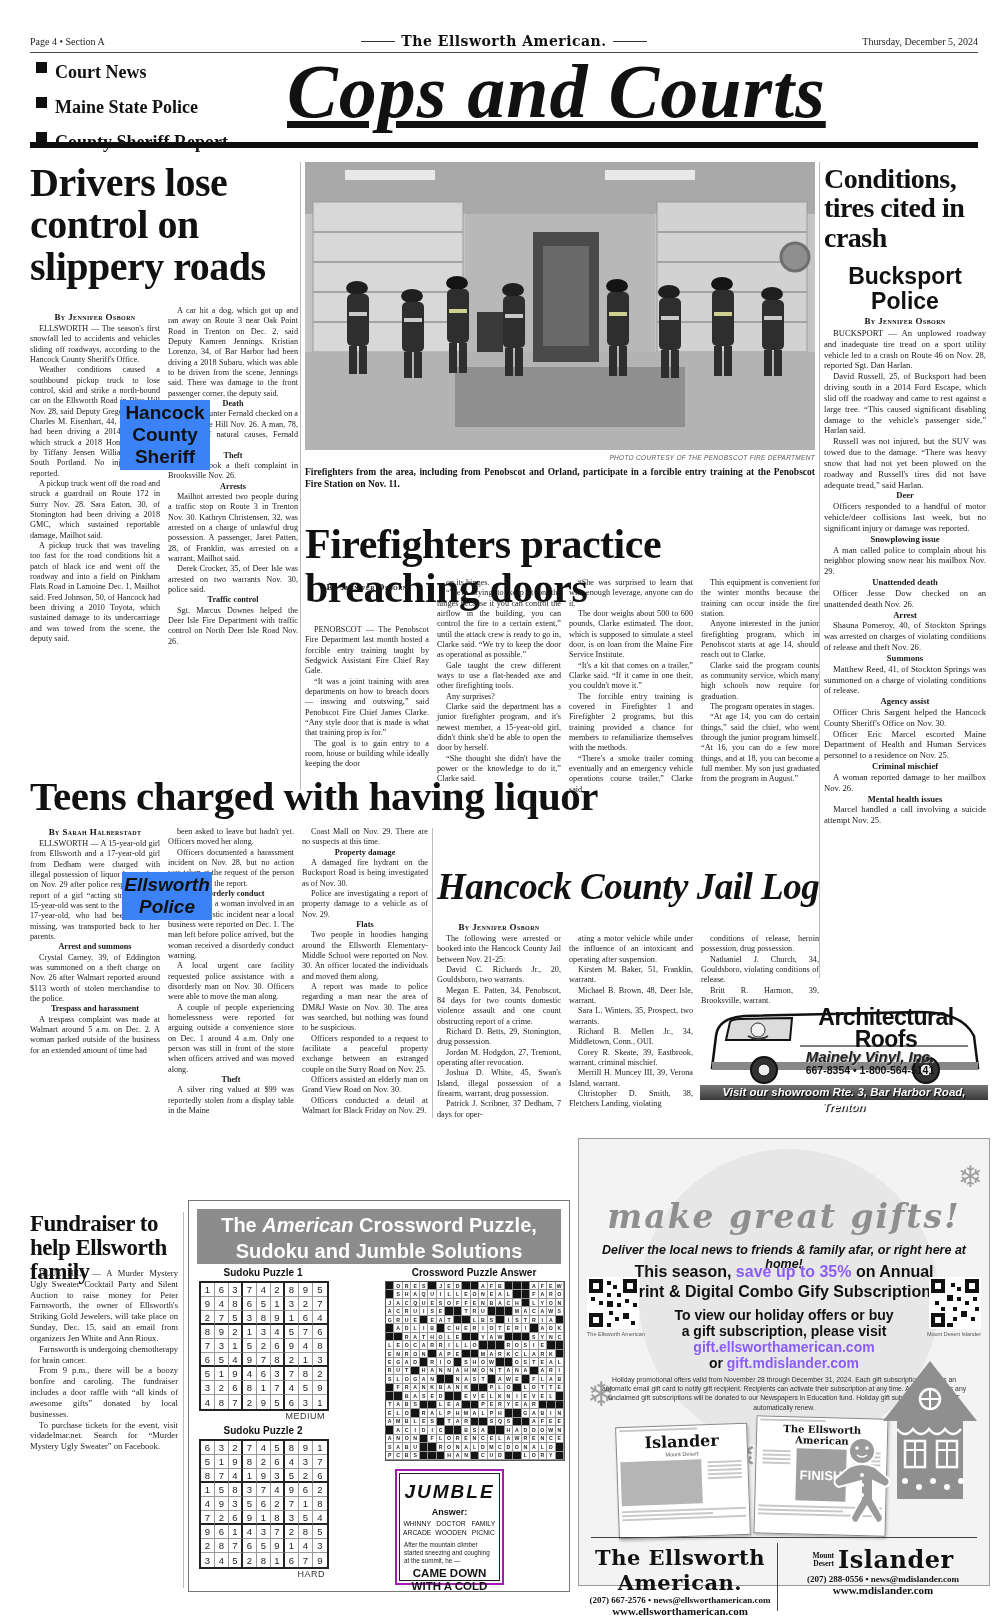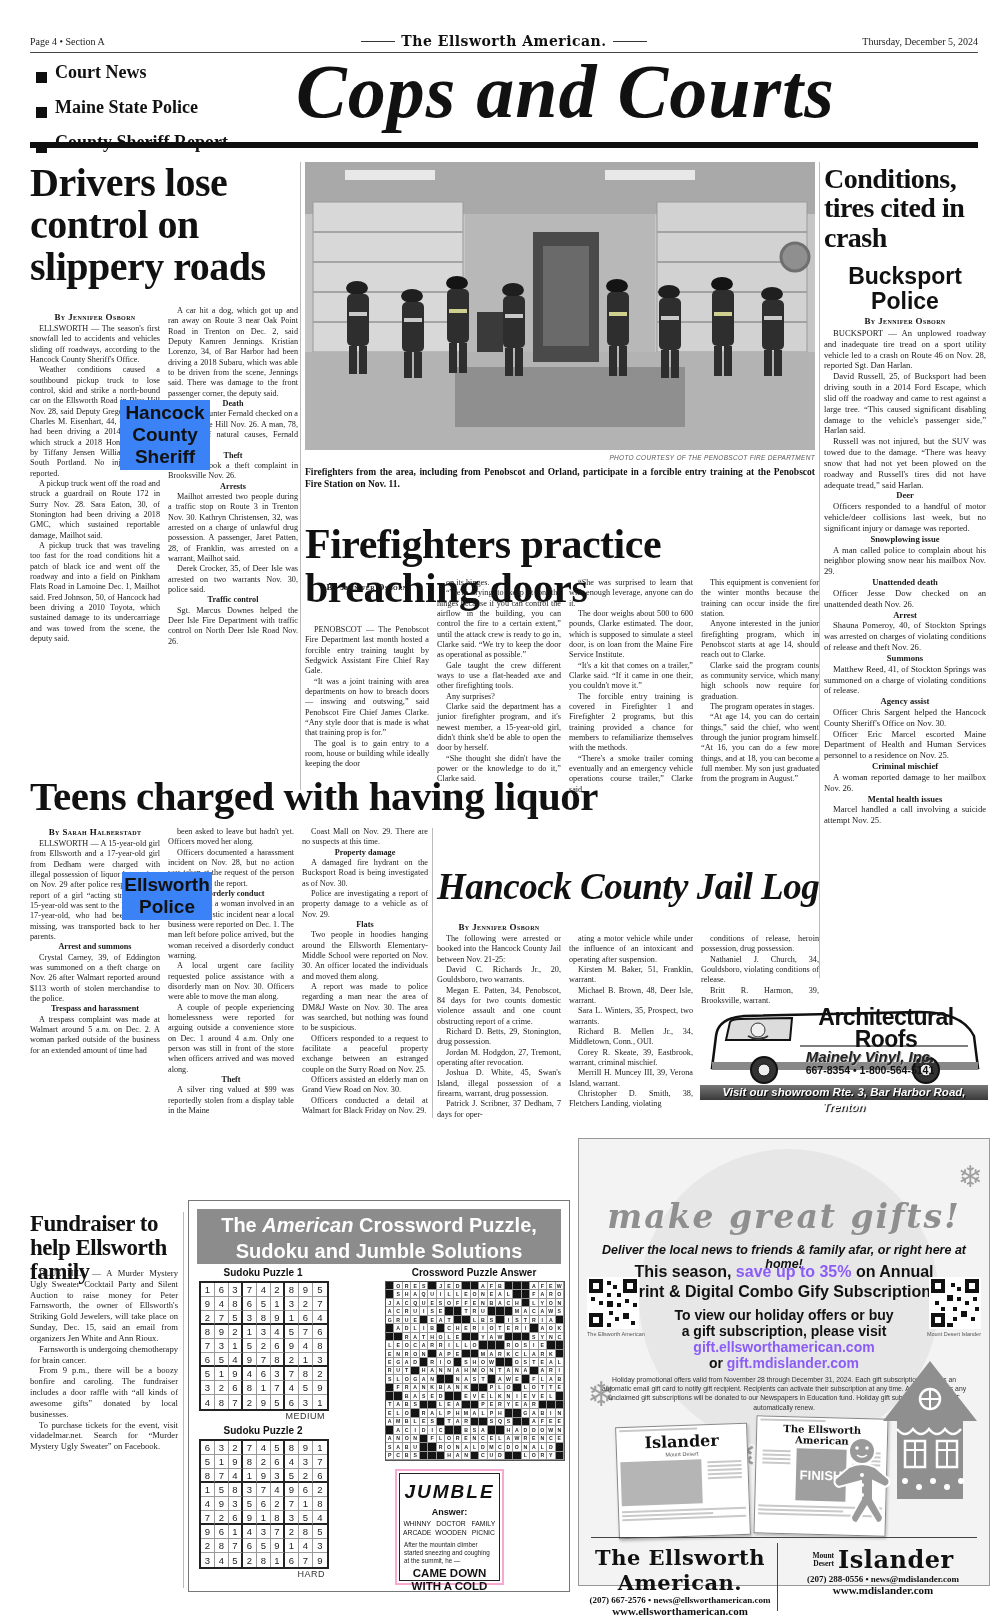--- a/index.html
+++ b/index.html
@@ -5,21 +5,21 @@
   html,body{margin:0;padding:0;background:#e9e9e9;}
   #page{position:relative;width:1008px;height:1620px;background:#fff;font-family:"Liberation Serif",serif;color:#111;overflow:hidden;}
   .abs{position:absolute;}
   
   .phead{font-size:10px;color:#222;}
   .mast{font-family:"DejaVu Serif",serif;font-weight:bold;font-size:14px;letter-spacing:.5px;}
   .mastwrap{display:flex;align-items:center;gap:6px;}
   .mastline{height:1px;background:#333;width:34px;}
   .thinrule{height:1px;background:#444;}
   .thickrule{height:6px;background:#0f0f0f;}
-  .idxitem{display:flex;align-items:flex-end;gap:8px;font-weight:bold;font-size:18px;font-family:"Liberation Serif",serif;margin-bottom:14px;}
+  .idxitem{display:flex;align-items:flex-start;gap:8px;font-weight:bold;font-size:18px;font-family:"Liberation Serif",serif;margin-bottom:14px;}
   .sq{width:11px;height:11px;background:#0f0f0f;flex:0 0 auto;}
   .bigtitle{font-family:"Liberation Serif",serif;font-style:italic;font-weight:bold;font-size:76px;letter-spacing:1px;white-space:nowrap;}
   
   .headline{font-weight:bold;line-height:1.05;letter-spacing:-.5px;}
   .byline{font-weight:bold;font-variant:small-caps;text-align:center;font-size:9px;letter-spacing:.4px;}
   .bodycol{font-size:8.2px;line-height:1.26;text-align:justify;color:#1a1a1a;}
   .bodycol .para{text-indent:9px;}
   .bodycol .subhead{font-weight:bold;text-align:center;text-indent:0;}
   .inset{font-family:"Liberation Sans",sans-serif;font-weight:bold;font-size:19px;line-height:1.15;text-align:center;background:#3b82f6;padding:2px 0;}
   .agency{font-family:"Liberation Sans",sans-serif;font-weight:bold;font-size:23px;line-height:1.1;text-align:center;}
@@ -36,21 +36,21 @@
   .sudoku{display:grid;grid-template-columns:repeat(9,1fr);grid-template-rows:repeat(9,1fr);border:2px solid #222;background:#fff;}
   .scell{border-right:1px solid #999;border-bottom:1px solid #999;display:flex;align-items:center;justify-content:center;font-family:"Liberation Sans",sans-serif;font-size:9.5px;color:#222;}
   .scell.c2,.scell.c5{border-right:2px solid #222;}
   .scell.r2,.scell.r5{border-bottom:2px solid #222;}
   .scell.c8{border-right:none;}
   .scell.r8{border-bottom:none;}
   .diff{font-family:"Liberation Sans",sans-serif;font-size:9px;color:#333;text-align:right;letter-spacing:.5px;}
   .xword{display:grid;grid-template-columns:repeat(21,1fr);grid-template-rows:repeat(21,1fr);border:1px solid #555;background:#fff;}
   .xcell{border-right:.5px solid #999;border-bottom:.5px solid #999;display:flex;align-items:center;justify-content:center;font-family:"Liberation Sans",sans-serif;font-size:5.2px;font-weight:bold;color:#222;}
   .xcell.black{background:#141414;}
-  .jumble{border:2px solid #f9a8d4;box-shadow:inset 0 0 0 2px #fff,inset 0 0 0 3px #222;background:#fff;text-align:center;}
+  .jumble{border:2px solid #a21caf;box-shadow:inset 0 0 0 2px #fff,inset 0 0 0 3px #222;background:#fff;text-align:center;}
   .jlogo{font-family:"Liberation Sans",sans-serif;font-weight:bold;font-style:italic;font-size:19px;letter-spacing:2px;margin-top:10px;}
   .jans{font-family:"Liberation Sans",sans-serif;font-weight:bold;font-size:9px;margin-top:4px;}
   .jwords{display:grid;grid-template-columns:1fr 1fr 1fr;font-family:"Liberation Sans",sans-serif;font-size:6.8px;gap:2px 4px;padding:3px 6px;}
   .jclue{font-family:"Liberation Sans",sans-serif;font-size:6.3px;text-align:left;padding:2px 7px;line-height:1.25;color:#222;}
   .jfinal{font-family:"Liberation Sans",sans-serif;font-weight:bold;font-size:11.5px;line-height:1.2;}
   
   .roofad .big{font-family:"Liberation Sans",sans-serif;font-weight:bold;font-size:23px;line-height:1.0;text-align:center;letter-spacing:-.5px;}
   .roofad .co{font-family:"Liberation Sans",sans-serif;font-weight:bold;font-style:italic;font-size:15px;text-align:center;color:#222;text-shadow:1px 1px 0 #aaa;}
   .roofad .ph{font-family:"Liberation Sans",sans-serif;font-weight:bold;font-size:10.5px;text-align:center;}
   .roofbanner{background:linear-gradient(#777,#3a3a3a);color:#fff;font-family:"Liberation Sans",sans-serif;font-weight:bold;font-style:italic;font-size:11.5px;text-align:center;line-height:15px;text-shadow:1px 1px 1px #000;}
@@ -94,21 +94,21 @@
     <div class="idxitem">
         <span class="sq"></span>
         <span>Maine State Police</span>
       </div>
     <div class="idxitem">
         <span class="sq"></span>
         <span>County Sheriff Report</span>
       </div>
   </div>
 
-  <div class="abs bigtitle" style="left:296px;top:48px;">Cops and Courts</div>
+  <div class="abs bigtitle" style="left:287px;top:48px;text-decoration:underline;">Cops and Courts</div>
   <div class="abs thickrule" style="left:30px;right:30px;top:142px;"></div>
 
   <div class="abs vrule" style="left:300px;top:162px;height:628px;"></div>
   <div class="abs vrule" style="left:819px;top:162px;height:816px;"></div>
   <div class="abs vrule" style="left:432px;top:828px;height:290px;"></div>
   <div class="abs vrule" style="left:183px;top:1212px;height:376px;"></div>
 
   <div class="abs headline" style="left:30px;top:162px;width:268px;font-size:40px;">Drivers lose control on slippery roads</div>
   <div class="abs byline" style="left:30px;top:312px;width:130px;">By Jennifer Osborn</div>
   <div class="abs bodycol" style="left:30px;top:324px;width:130px;height:466px;">
@@ -291,21 +291,21 @@
       <div class="subhead">Property damage</div>
       <div class="para">A damaged fire hydrant on the Bucksport Road is being investigated as of Nov. 30.</div>
       <div class="para">Police are investigating a report of property damage to a vehicle as of Nov. 29.</div>
       <div class="subhead">Flats</div>
       <div class="para">Two people in hoodies hanging around the Ellsworth Elementary-Middle School were reported on Nov. 30. An officer located the individuals and moved them along.</div>
       <div class="para">A report was made to police regarding a man near the area of DM&amp;J Waste on Nov. 30. The area was searched, but nothing was found to be suspicious.</div>
       <div class="para">Officers responded to a request to facilitate a peaceful property exchange between an estranged couple on the Surry Road on Nov. 25.</div>
       <div class="para">Officers assisted an elderly man on Grand View Road on Nov. 30.</div>
       <div class="para">Officers conducted a detail at Walmart for Black Friday on Nov. 29.</div>
     </div>
-  <div class="abs inset" style="left:122px;top:872px;width:90px;">Ellsworth Police</div>
+  <div class="abs inset" style="left:122px;top:872px;width:90px;font-style:italic;">Ellsworth Police</div>
 
   <div class="abs headline" style="left:437px;top:868px;width:382px;font-size:37px;font-style:italic;text-align:center;white-space:nowrap;">Hancock County Jail Log</div>
   <div class="abs byline" style="left:437px;top:922px;width:124px;">By Jennifer Osborn</div>
   <div class="abs bodycol" style="left:437px;top:934px;width:124px;height:186px;">
       <div class="para">The following were arrested or booked into the Hancock County Jail between Nov. 21-25:</div>
       <div class="para">David C. Richards Jr., 20, Gouldsboro, two warrants.</div>
       <div class="para">Megan E. Patten, 34, Penobscot, 84 days for two counts domestic violence assault and one count obstructing report of a crime.</div>
       <div class="para">Richard D. Betts, 29, Stonington, drug possession.</div>
       <div class="para">Jordan M. Hodgdon, 27, Tremont, operating after revocation.</div>
       <div class="para">Joshua D. White, 45, Swan's Island, illegal possession of a firearm, warrant, drug possession.</div>

